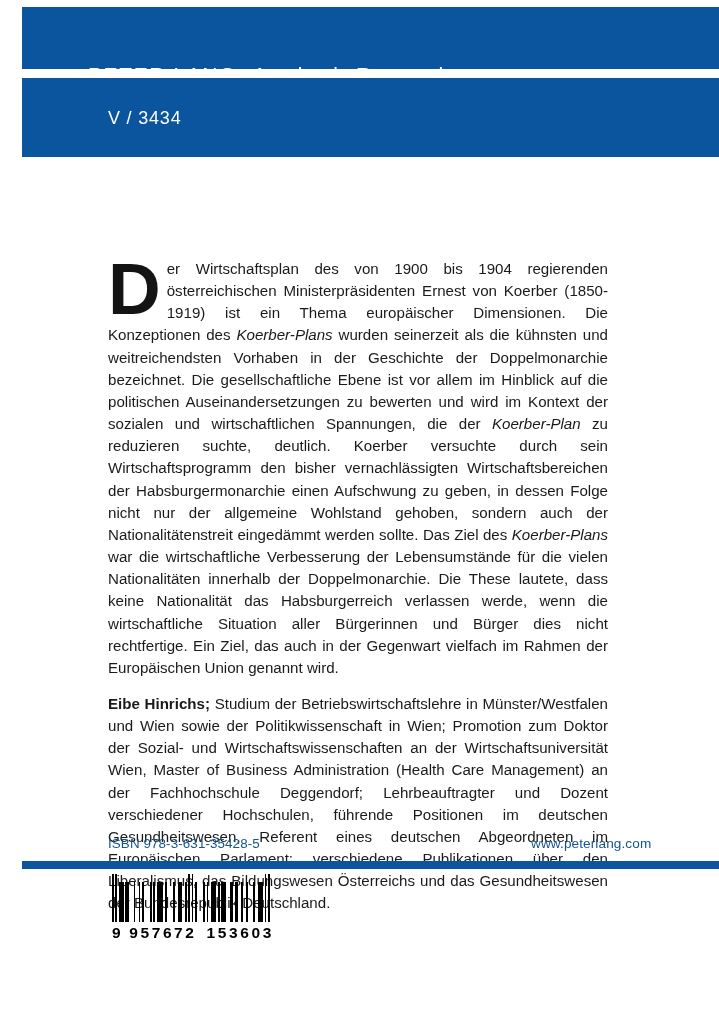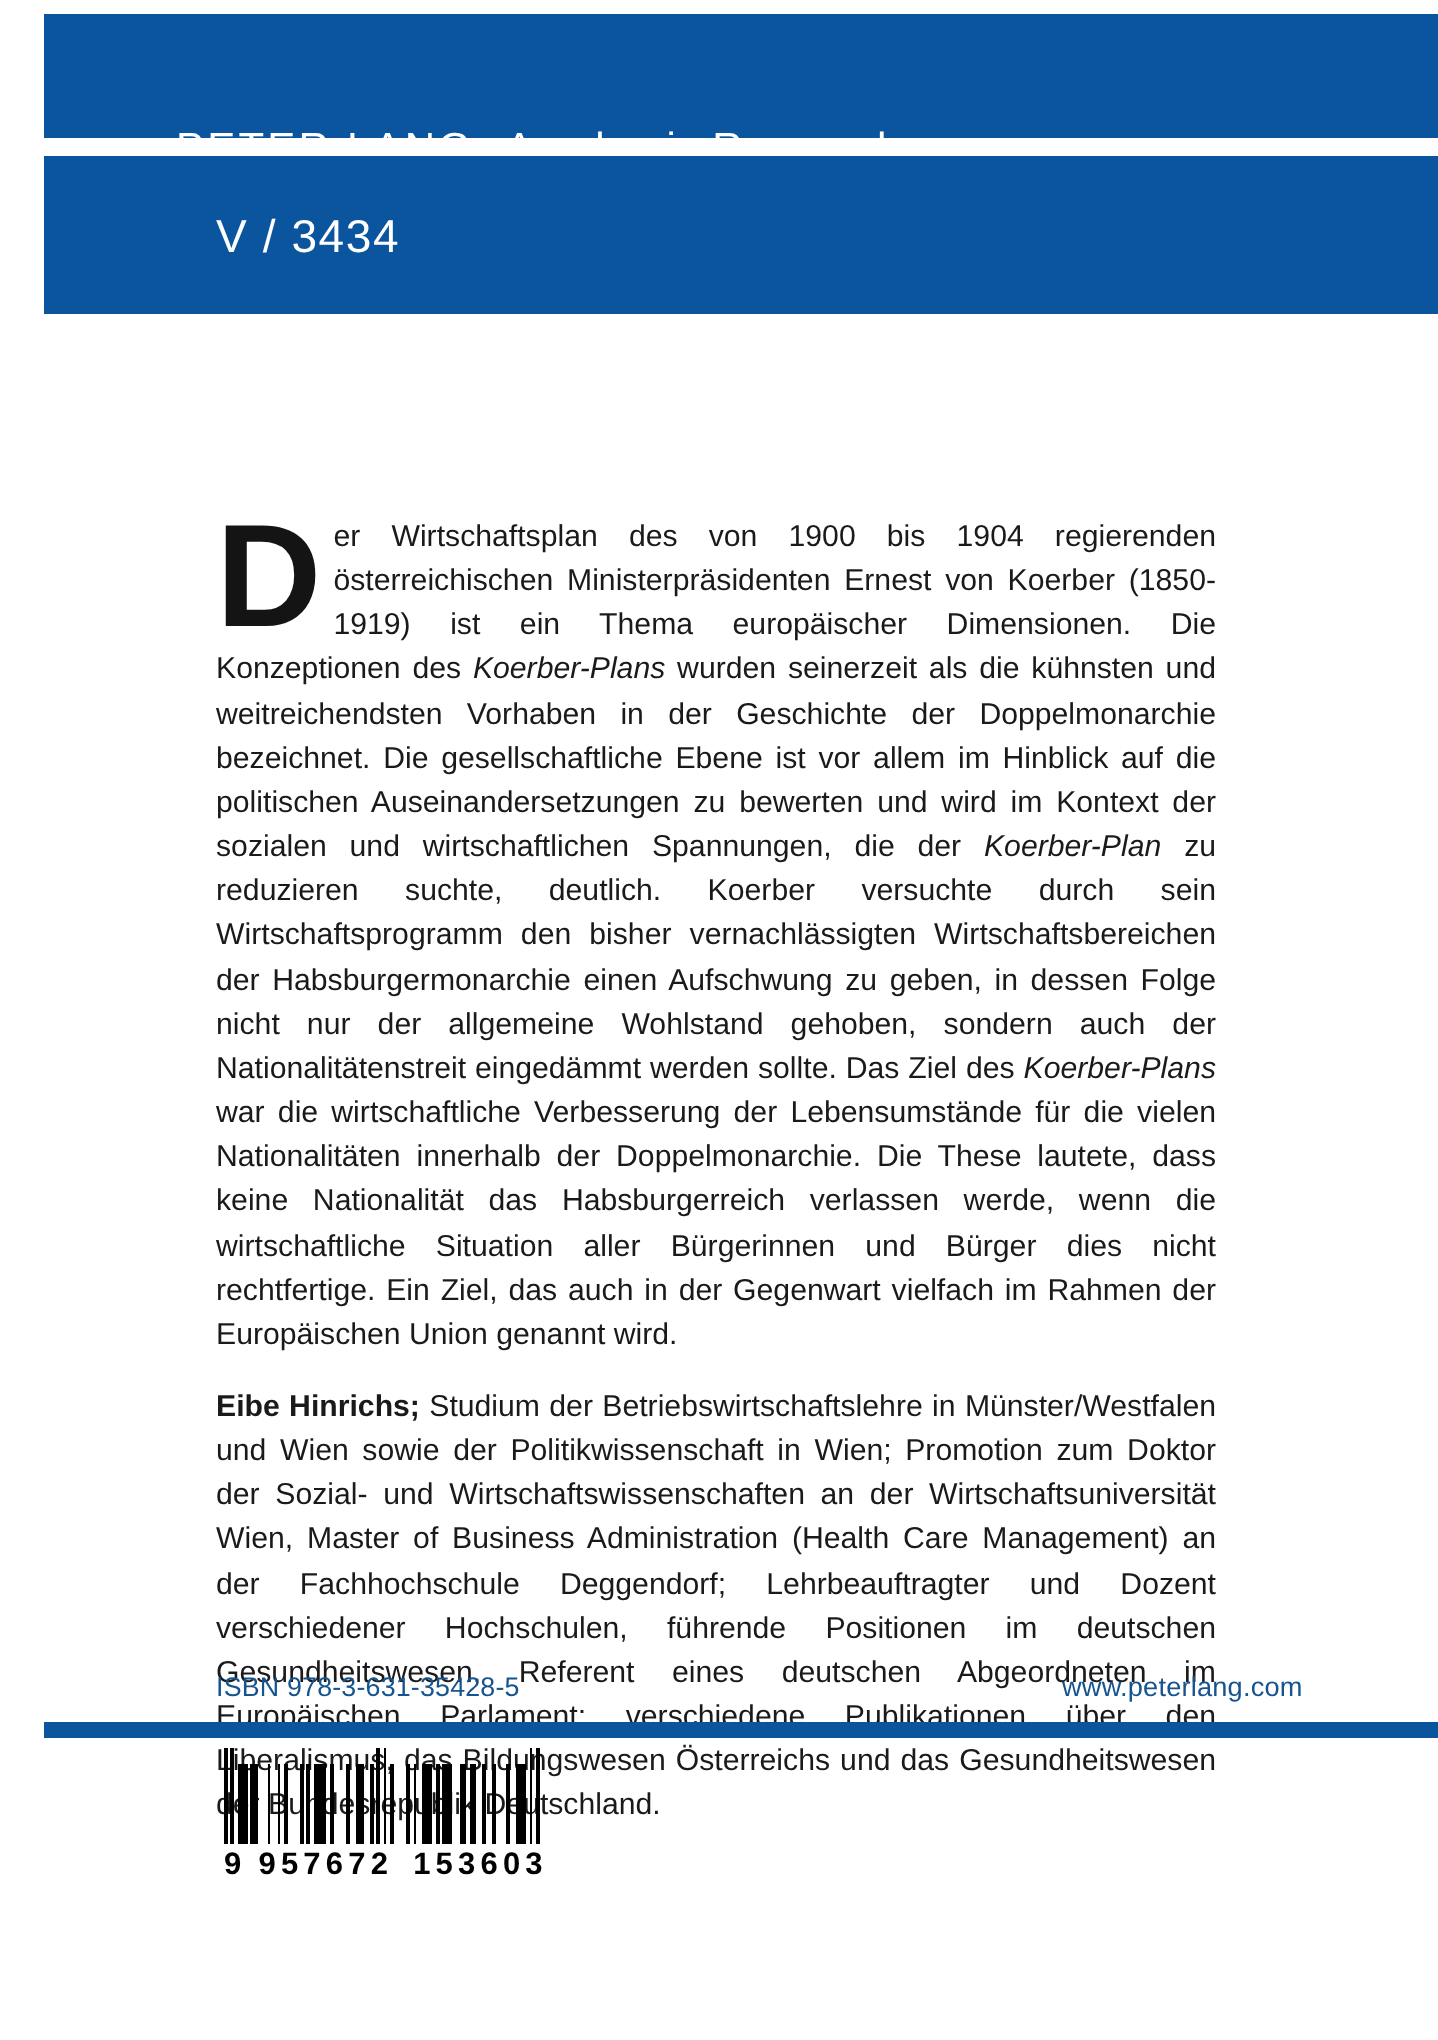--- a/index.html
+++ b/index.html
@@ -54,21 +54,21 @@
   }
   .imprint-sep {
     padding: 0 4px;
   }
 
   .series-text {
     position: absolute;
     left: 108px;
     top: 105px;
     color: #ffffff;
-    font-size: 23px;
+    font-size: 18px;
     line-height: 26px;
     letter-spacing: 0.8px;
     white-space: nowrap;
   }
 
   
   .blurb {
     position: absolute;
     left: 108px;
     top: 258px;

